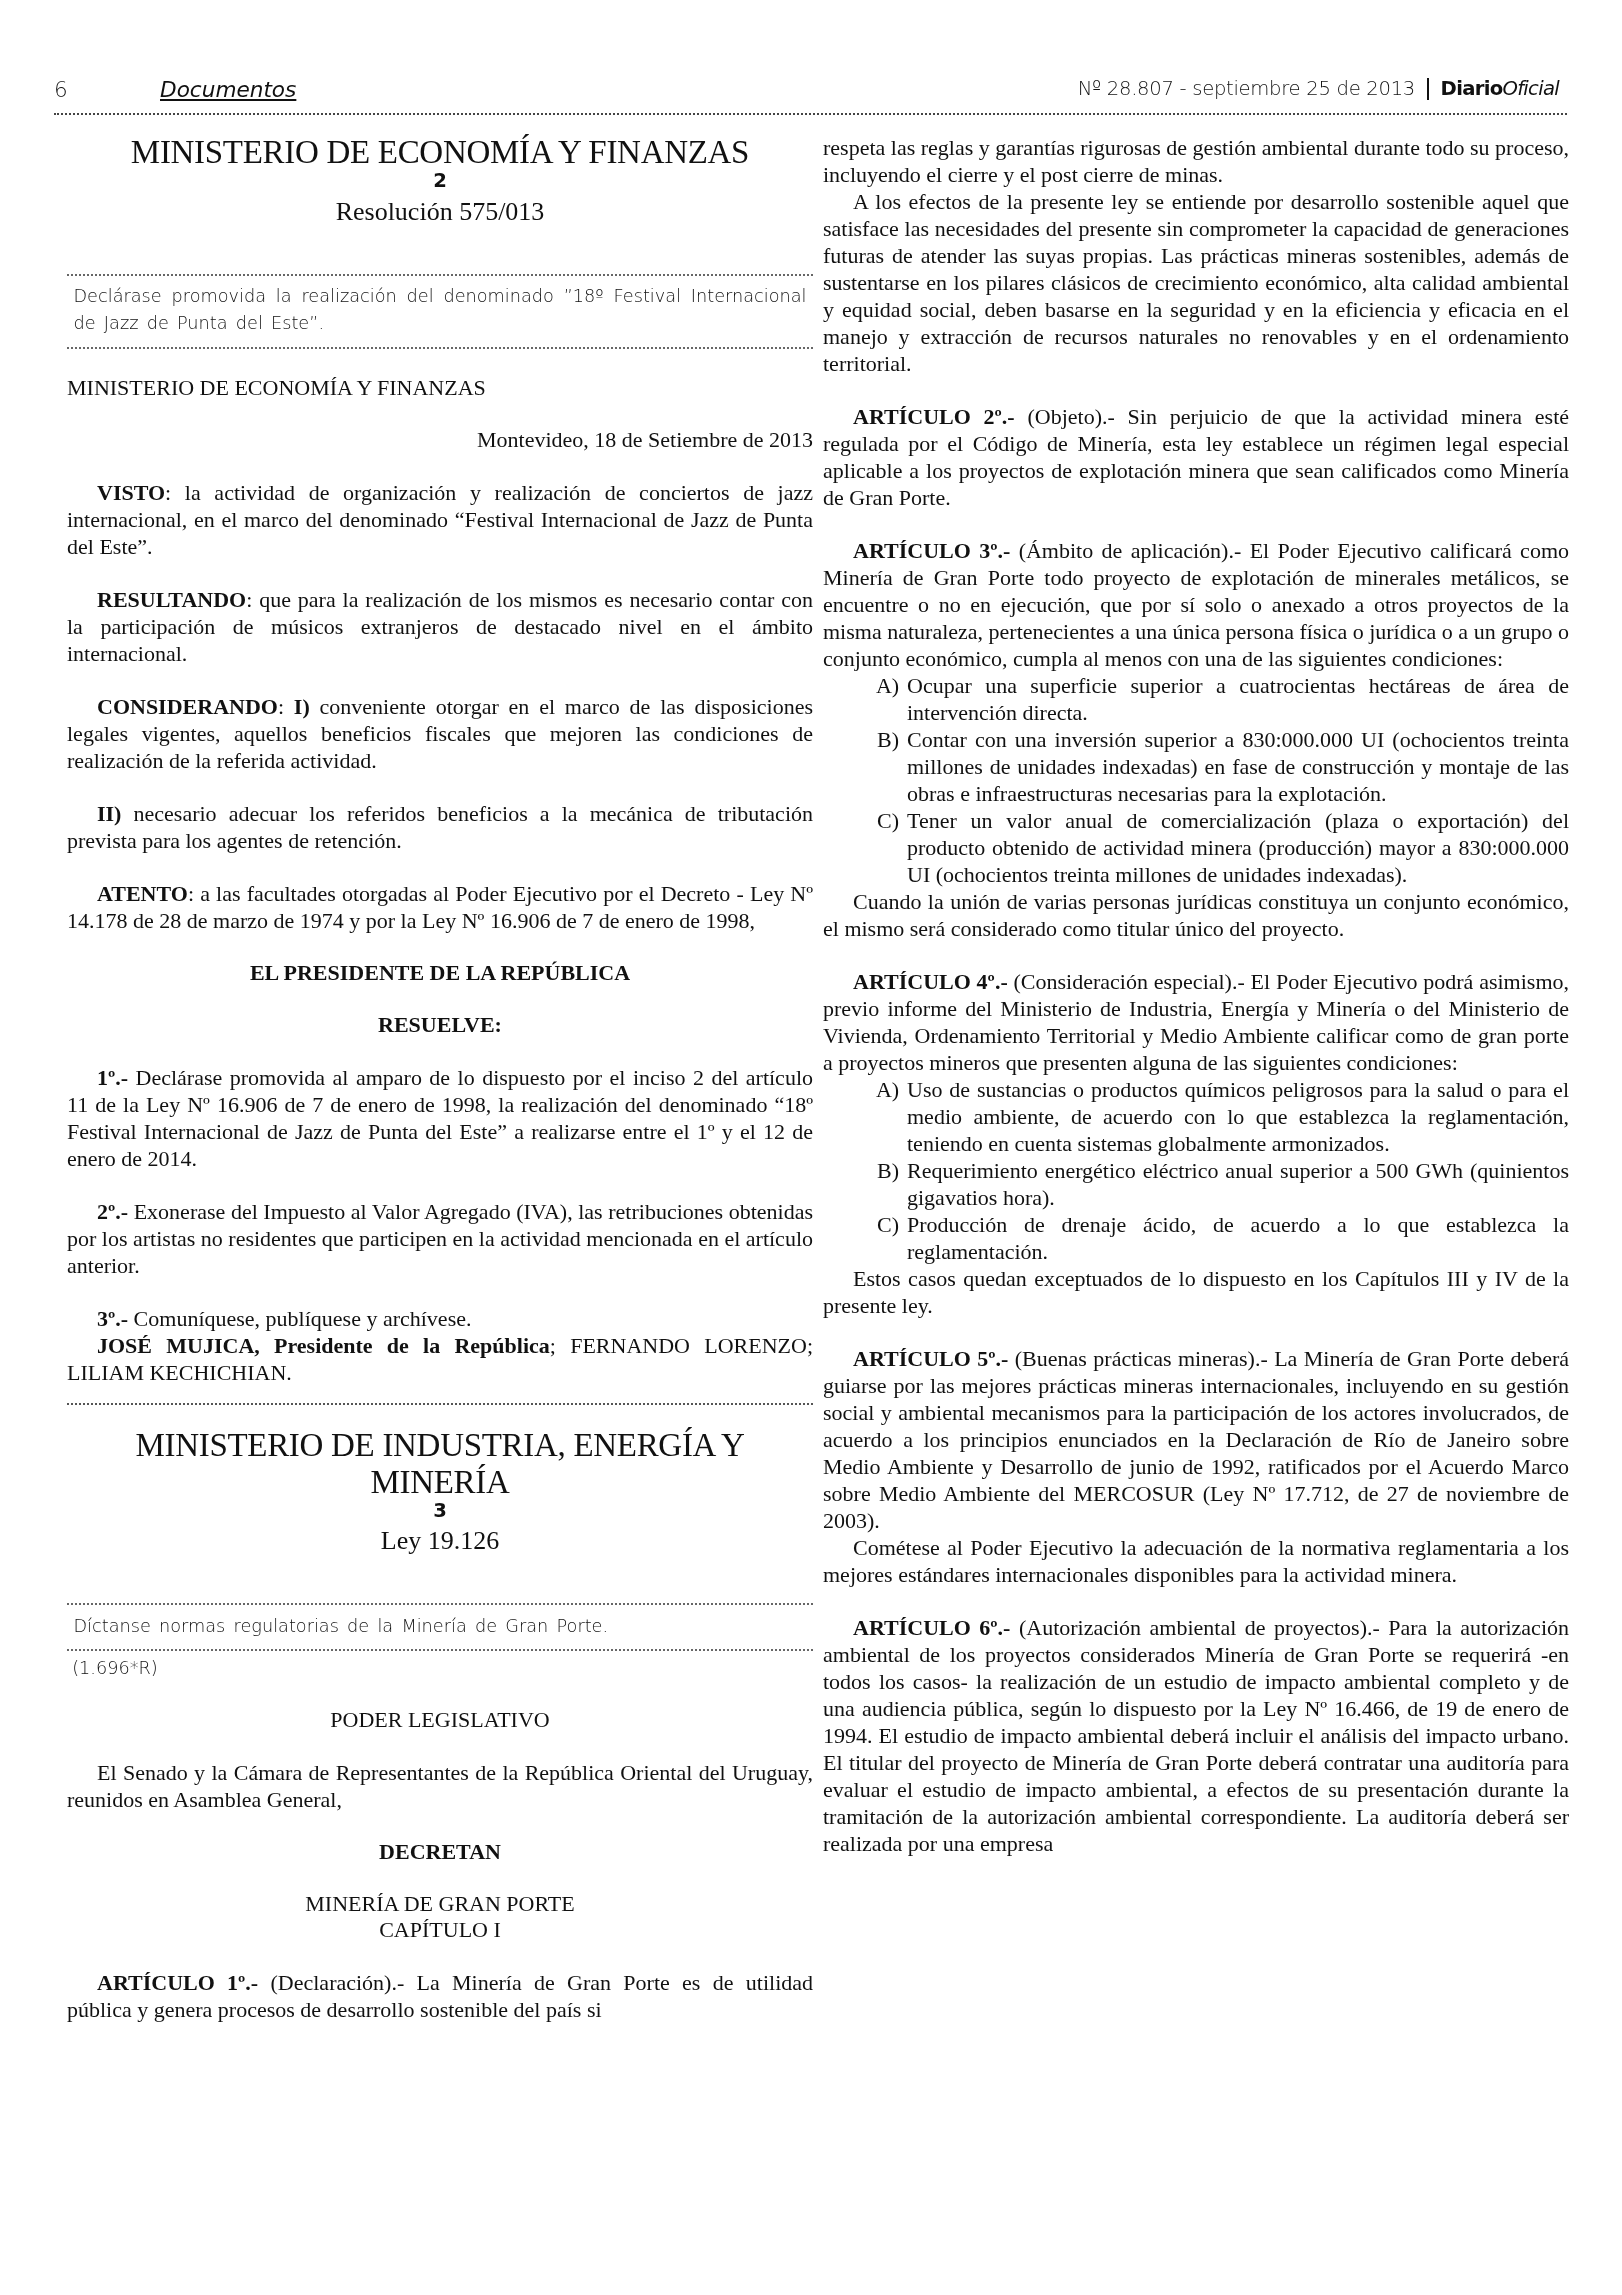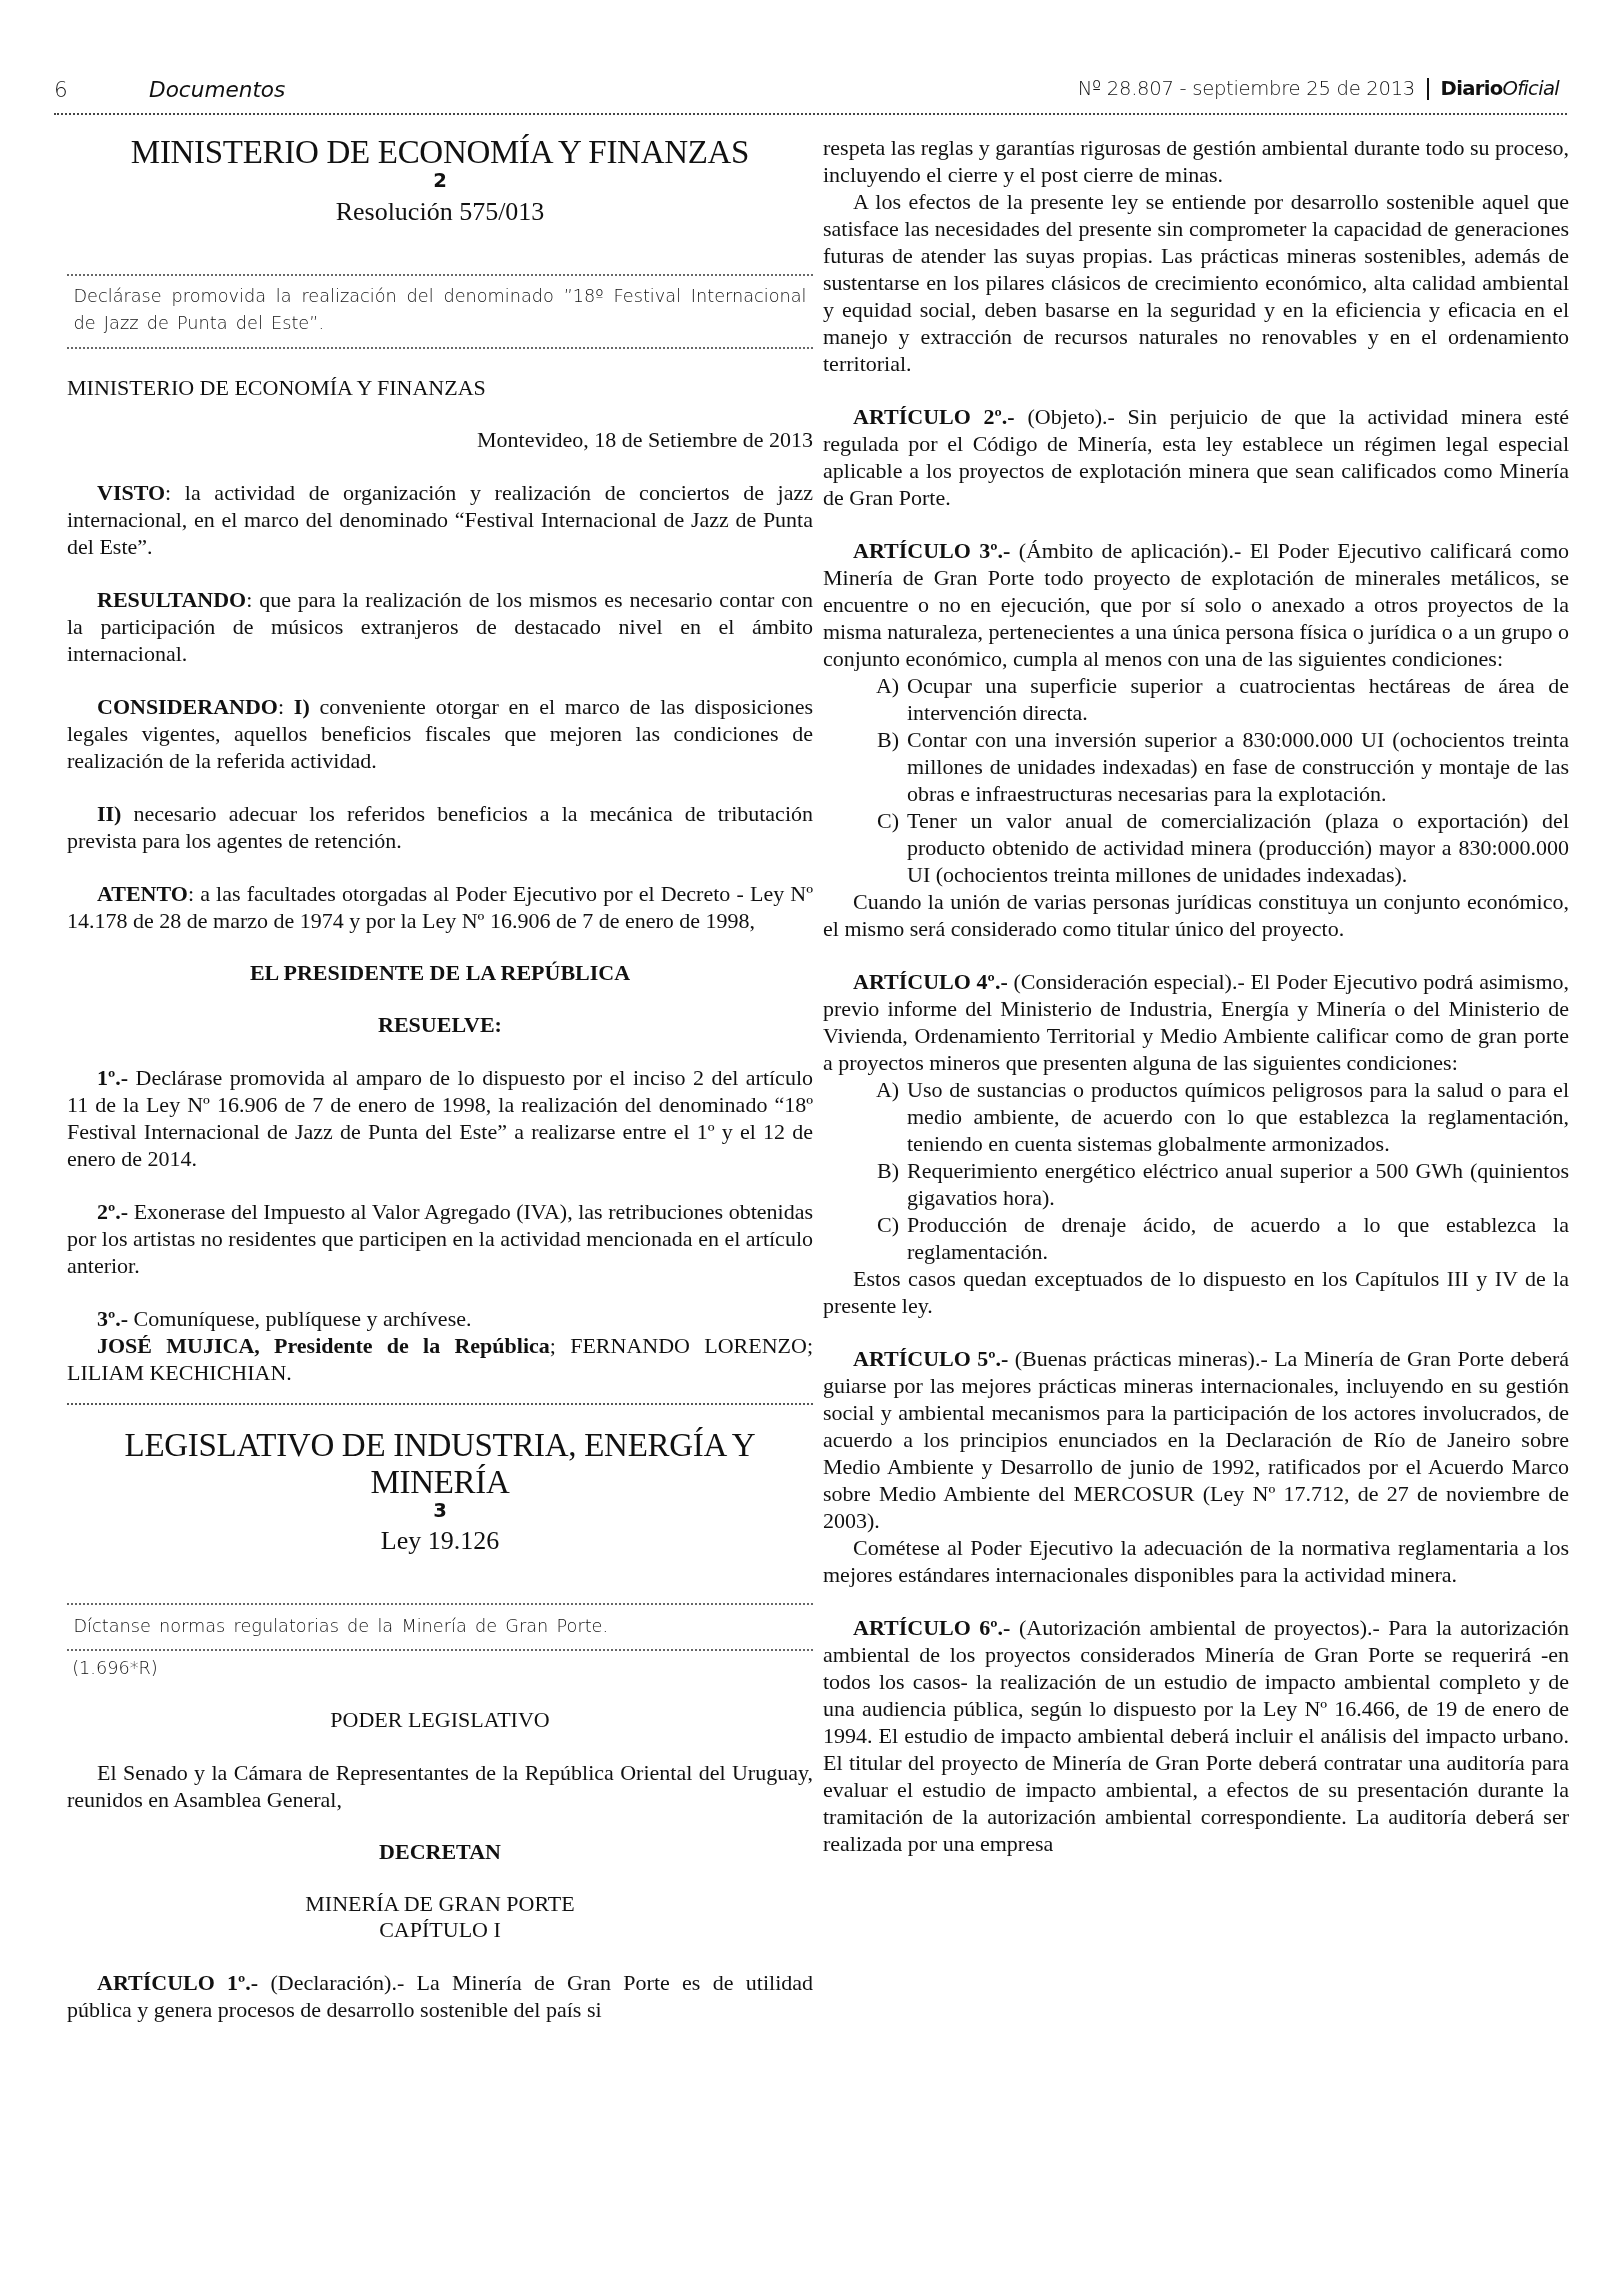--- a/index.html
+++ b/index.html
@@ -1,21 +1,21 @@
 <!DOCTYPE html>
 <html style="font-size:10.5px"><head>
 <meta charset="utf-8">
 <style>
   html, body { margin: 0; padding: 0; background: #ffffff; }
   body { width: 1622px; height: 2295px; position: relative; overflow: hidden; color: #111; }
 
   
   .header { position: absolute; left: 54px; top: 77px; width: 1513px; height: 34px; }
   .hdr-page { position: absolute; left: 0; top: 0; font-size: 21.6px; font-family: "DejaVu Sans", sans-serif; font-weight: 300; }
-  .hdr-section { position: absolute; left: 95px; top: 0; font-size: 21.6px; font-style: italic; font-family: "DejaVu Sans", sans-serif; font-weight: 300; }
+  .hdr-section { position: absolute; left: 106px; top: 0; font-size: 21.6px; font-style: italic; font-family: "DejaVu Sans", sans-serif; font-weight: 300; text-decoration: underline; }
   .hdr-right { position: absolute; right: 8px; top: 0; font-size: 19.6px; font-family: "DejaVu Sans", sans-serif; display: flex; align-items: center; }
   .hdr-issue { font-weight: 300; letter-spacing: -0.3px; }
   .hdr-sep { width: 2px; height: 22px; background: #111; margin: 0 11.8px; display: inline-block; }
   .brand-a { font-weight: bold; letter-spacing: -0.7px; }
   .brand-b { font-style: italic; font-weight: 300; letter-spacing: -0.7px; }
   .hdr-rule { position: absolute; left: 54px; top: 113px; width: 1513px; border-top: 2.6px dotted #444; }
 
   
   .col { position: absolute; top: 134px; width: 746px; }
   .col-left { left: 67px; }
@@ -93,21 +93,21 @@
   <div class="gap"></div>
   <p class="body-text indent"><b class="lbl">1º.-</b><span> Declárase promovida al amparo de lo dispuesto por el inciso 2 del artículo 11 de la Ley Nº 16.906 de 7 de enero de 1998, la realización del denominado “18º Festival Internacional de Jazz de Punta del Este” a realizarse entre el 1º y el 12 de enero de 2014.</span></p>
   <div class="gap"></div>
   <p class="body-text indent"><b class="lbl">2º.-</b><span> Exonerase del Impuesto al Valor Agregado (IVA), las retribuciones obtenidas por los artistas no residentes que participen en la actividad mencionada en el artículo anterior.</span></p>
   <div class="gap"></div>
   <p class="body-text indent"><b class="lbl">3º.-</b><span> Comuníquese, publíquese y archívese.</span></p>
   <p class="body-text indent"><b class="lbl">JOSÉ MUJICA, Presidente de la República</b><span>; FERNANDO LORENZO; LILIAM KECHICHIAN.</span></p>
 
   <div class="sep-rule"></div>
 
-  <p class="ministry-title">LEGISLATIVO DE INDUSTRIA, ENERGÍA Y MINERÍA</p>
+  <p class="ministry-title">MINISTERIO DE INDUSTRIA, ENERGÍA Y MINERÍA</p>
   <p class="section-num">3</p>
   <p class="resolution">Ley 19.126</p>
 
   <div class="summary-box">
     <p class="summary-text">Díctanse normas regulatorias de la Minería de Gran Porte.</p>
   </div>
   <p class="ref-code">(1.696*R)</p>
 
   <div class="gap"></div>
   <p class="center-plain">PODER LEGISLATIVO</p>

